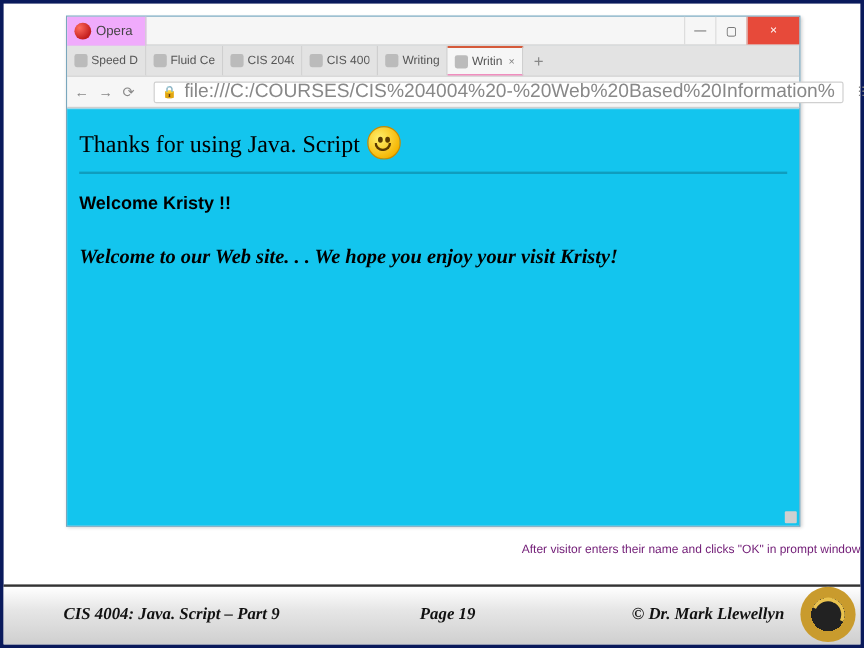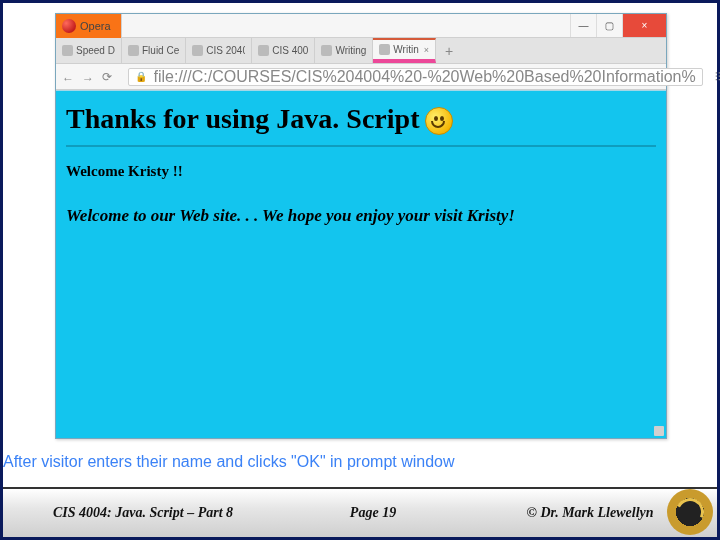--- a/index.html
+++ b/index.html
@@ -32,21 +32,21 @@
     display: flex;
     align-items: center;
     position: relative;
   }
   .opera-tab {
     display: flex;
     align-items: center;
     gap: 4px;
     height: 24px;
     padding: 0 10px 0 6px;
-    background: #f97316;
+    background: #f0abfc;
     border-right: 1px solid #d0d0d0;
   }
   .opera-icon {
     width: 14px;
     height: 14px;
     border-radius: 50%;
     background: radial-gradient(circle at 30% 30%, #ff6a5c, #c41e1e 70%);
   }
   .opera-label { font-size: 11px; color: #444; }
   .winbtns {
@@ -85,21 +85,21 @@
     color: #555;
     background: #e3e3e3;
     white-space: nowrap;
     flex: 0 0 auto;
     max-width: 66px;
     overflow: hidden;
   }
   .tab.active {
     background: #f6f6f6;
     border-top: 2px solid #d55a3a;
-    border-bottom: 4px solid #ec4899;
+    border-bottom: 1px solid #ec4899;
   }
   .tab .ticon {
     width: 11px;
     height: 11px;
     background: #bbb;
     border-radius: 2px;
     flex-shrink: 0;
   }
   .tab .ticon.orange { background: #e88c2f; }
   .tab .tclose { font-size: 9px; color: #888; margin-left: 2px; }
@@ -158,22 +158,22 @@
     background: #13c5ee;
     padding: 14px 10px 10px 10px;
     color: #000;
     border-top: 1px solid #a3d7e7;
   }
   .pagehead {
     display: flex;
     align-items: flex-end;
     gap: 6px;
     font-family: "Times New Roman", serif;
-    font-weight: bold;
-    font-size: 28px;
+    font-weight: normal;
+    font-size: 20px;
     line-height: 1;
     text-align: center;
   }
   .smiley {
     width: 28px;
     height: 28px;
     background: radial-gradient(circle at 35% 35%, #ffef6b, #f5b400 75%);
     border-radius: 50%;
     border: 1px solid #c88b00;
     position: relative;
@@ -194,33 +194,33 @@
     position: absolute;
     width: 14px;
     height: 7px;
     border: 2px solid #5b3a00;
     border-top: none;
     border-radius: 0 0 14px 14px;
     bottom: 6px;
     left: 5px;
   }
   .hr { height: 2px; background: #000; margin: 12px 0 16px 0; opacity: .2; }
-  .welcome1 { font-family: Liberation Serif, serif; font-weight: bold; font-size: 15px; margin-bottom: 26px; }
+  .welcome1 { font-family: Liberation Sans, sans-serif; font-weight: bold; font-size: 15px; margin-bottom: 26px; }
   .welcome2 { font-family: "Times New Roman", serif; font-weight: bold; font-size: 17px; font-style: italic; }
   .scroll { position: absolute; right: 2px; bottom: 2px; width: 10px; height: 10px; background: #d0d0d0; border-radius: 1px; }
 
   .caption {
     position: absolute;
     top: 450px;
     left: 0;
     width: 100%;
-    text-align: left;
-    font-size: 16px;
+    text-align: right;
+    font-size: 10px;
     font-family: Arial, sans-serif;
-    color: #3b82f6;
+    color: #701a75;
   }
 
   .footer {
     position: absolute;
     bottom: 0;
     left: 0;
     right: 0;
     height: 50px;
     border-top: 2px solid #333;
     background: linear-gradient(#fff 0%, #e6e6e6 40%, #cfcfcf 100%);
@@ -340,21 +340,21 @@
       <div class="welcome1">Welcome Kristy !!</div>
       <div class="welcome2">Welcome to our Web site. . . We hope you enjoy your visit Kristy!</div>
       <div class="scroll"></div>
     </div>
 
   </div>
 
   <div class="caption">After visitor enters their name and clicks "OK" in prompt window</div>
 
   <div class="footer">
-    <div class="cell c1">CIS 4004: Java. Script – Part 8</div>
+    <div class="cell c1">CIS 4004: Java. Script – Part 9</div>
     <div class="cell c2">Page 19</div>
     <div class="cell c3">© Dr. Mark Llewellyn</div>
     <div class="logo">
       <div class="medal">
           <div class="swoosh"></div>
         </div>
     </div>
   </div>
 
 </div>

